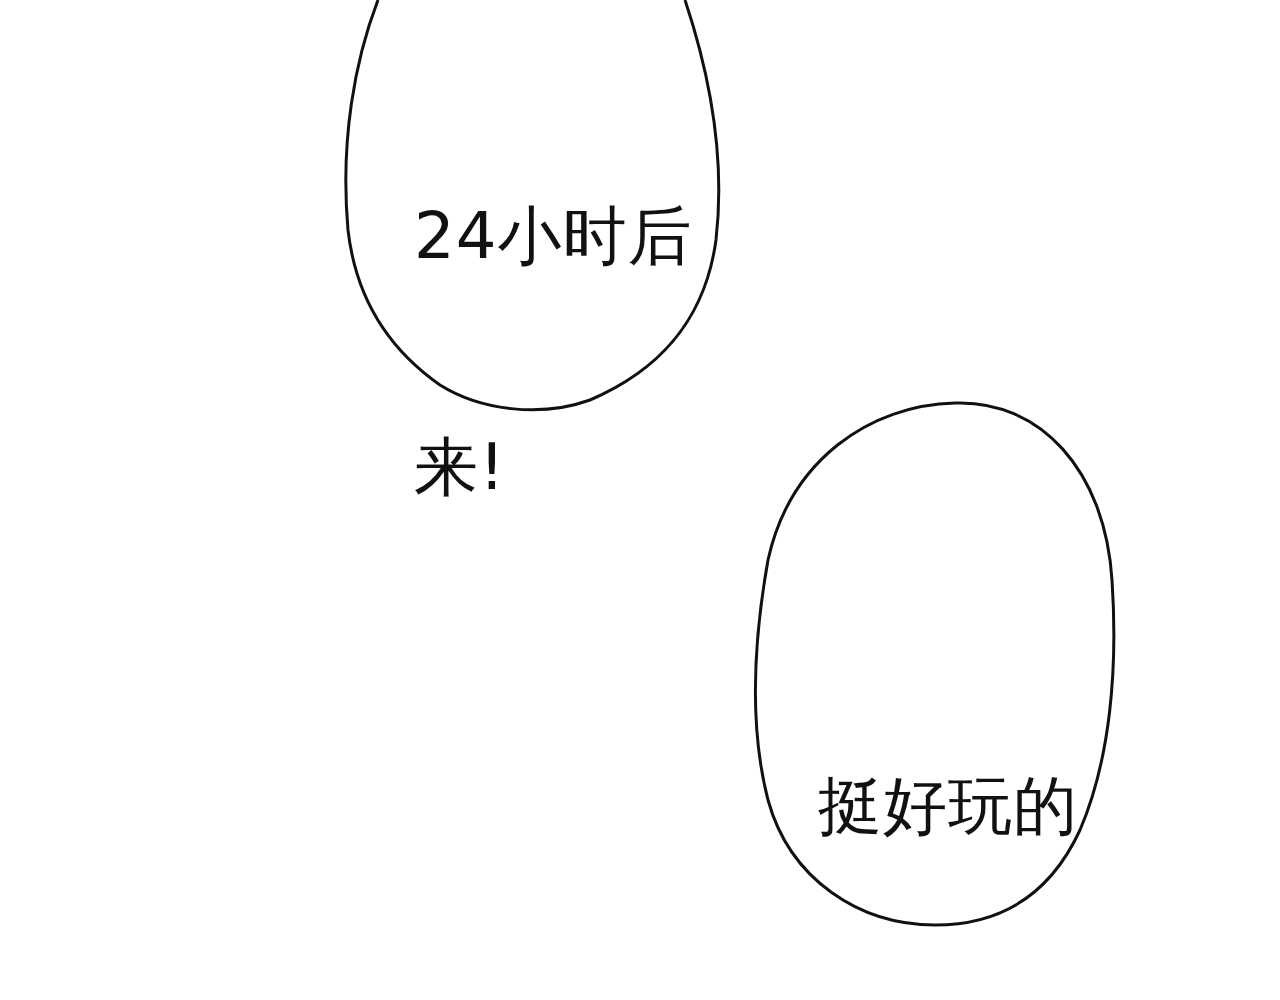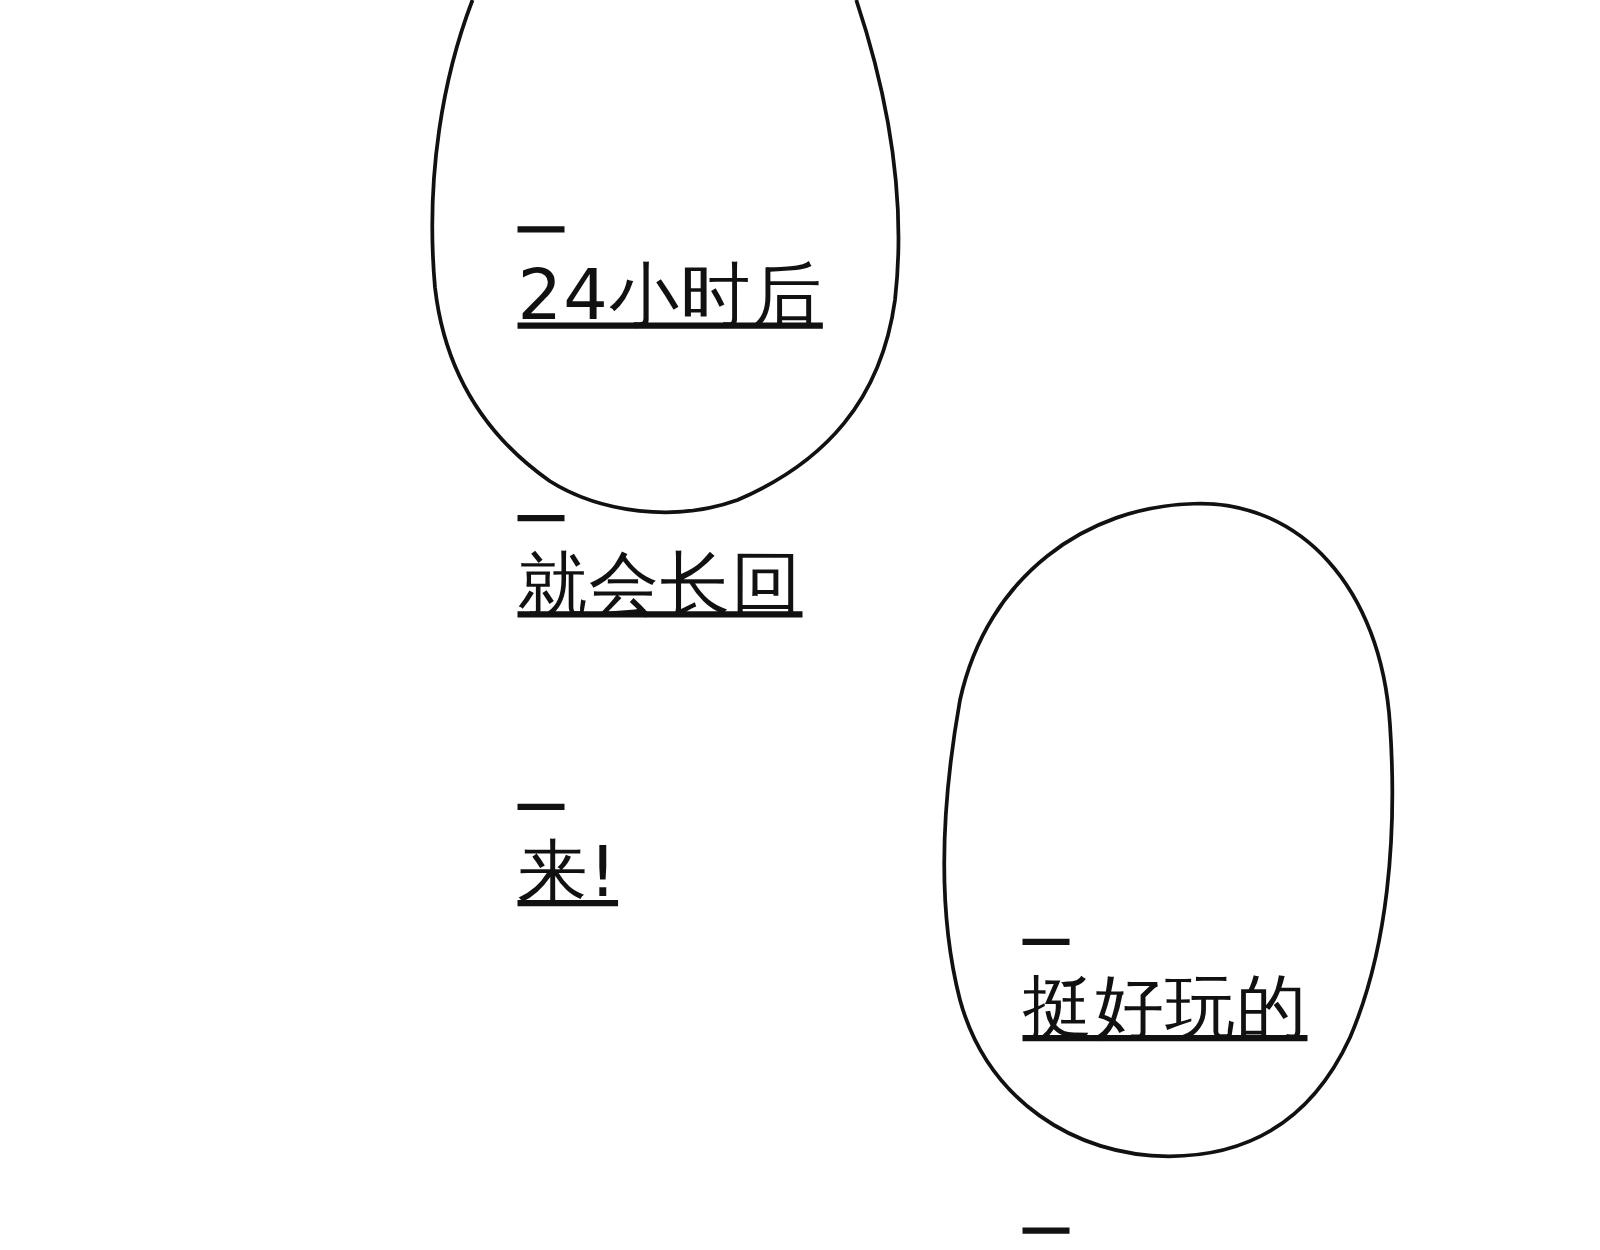--- a/index.html
+++ b/index.html
@@ -7,26 +7,25 @@
       width: 1280px; height: 1000px;
       background: #ffffff;
       position: relative;
       overflow: hidden;
       font-family: "DejaVu Sans", "Liberation Sans", sans-serif;
     }
     svg.bubbles { position: absolute; left: 0; top: 0; }
     .bubble-text {
       position: absolute;
       color: #111111;
-      font-size: 56px;
+      font-size: 64px;
       line-height: 77px;
       letter-spacing: 1px;
       white-space: pre;
       font-weight: normal;
-      text-decoration: underline;
     }
     #text1 { left: 414px; top: 44px; }
     #text2 { left: 818px; top: 614px; }
     .line { display: block; }
   </style>
 </head>
 <body>
 
 <svg class="bubbles" width="1280" height="1000" viewBox="0 0 1280 1000">
   <path d="M 378,0
@@ -39,20 +38,19 @@
            C 1040,400 1105,470 1112,580
            C 1118,670 1110,760 1080,830
            C 1050,895 1000,925 935,925
            C 860,925 790,880 768,800
            C 750,730 752,650 768,560
            C 790,460 870,405 955,403 Z" fill="#ffffff" stroke="#111111" stroke-width="3"></path>
 </svg>
 
 <div id="text1" class="bubble-text">
   <span class="line">24小时后</span>
-  <span class="line">就会长回</span>
   <span class="line">来!</span>
 </div>
 
 <div id="text2" class="bubble-text">
   <span class="line">挺好玩的</span>
   
 </div>
 
 </body></html>

